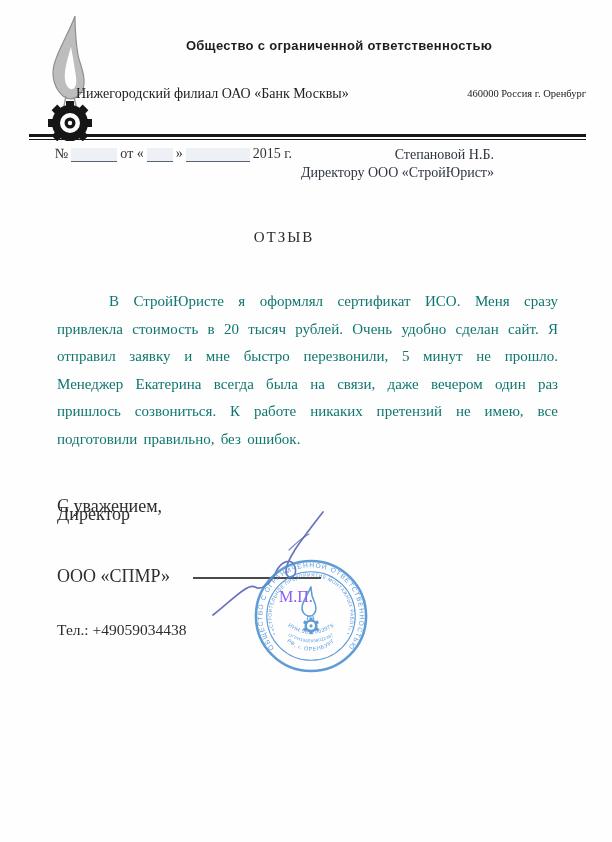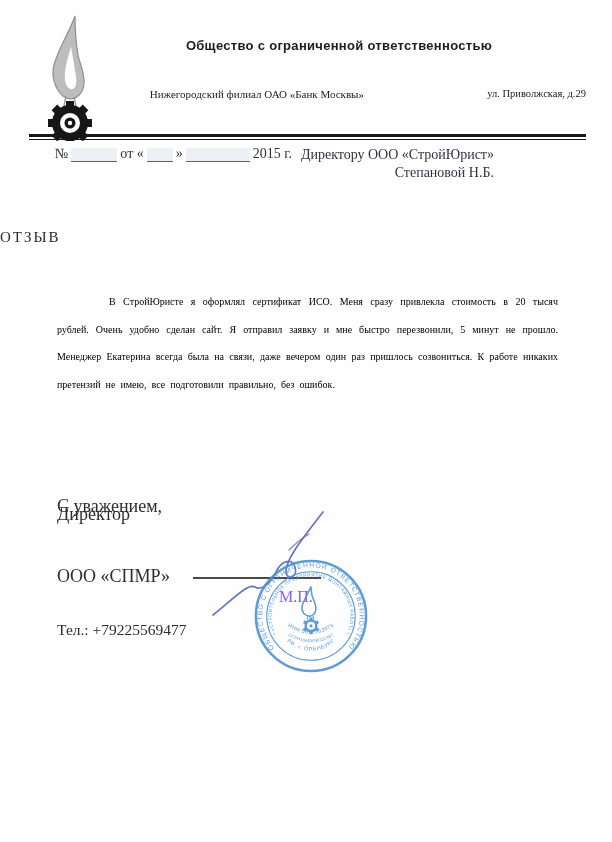--- a/index.html
+++ b/index.html
@@ -8,43 +8,43 @@
     font-family:"Liberation Serif", serif;color:#2b2b2b;overflow:hidden;
   }
   .abs{position:absolute;}
 
   
   .org-title{left:100px;top:36px;width:478px;text-align:center;
     font-family:"Liberation Sans", sans-serif;font-weight:bold;color:#1d1d1d;}
   .org-title .l1{font-size:13px;line-height:19px;letter-spacing:.3px;}
   .org-title .l2{font-size:13.5px;line-height:20px;letter-spacing:.2px;}
 
-  .bank-block{left:82px;top:88px;width:282px;text-align:right;
-    font-size:11px;line-height:12.5px;color:#222;}
+  .bank-block{left:76px;top:88px;width:282px;text-align:left;
+    font-size:14px;line-height:12.5px;color:#222;}
   .addr-block{left:340px;top:88px;width:246px;text-align:right;
     font-size:10.5px;line-height:12.5px;color:#222;}
   .email-link{text-decoration:underline;color:#222;}
 
   .rule{left:29px;top:134px;width:557px;height:2px;
     border-top:3.5px solid #171717;border-bottom:1.8px solid #171717;}
 
   
   .ref-line{left:55px;top:146px;font-size:14px;color:#333;white-space:nowrap;text-align:center;}
   .blank{display:inline-block;height:13px;border-bottom:1px solid #5a6470;
     background:rgba(176,196,216,.22);margin:0 3px;vertical-align:bottom;}
   .b1{width:46px;} .b2{width:26px;} .b3{width:64px;}
   .addressee{left:300px;top:146px;width:194px;text-align:right;
     font-size:14px;line-height:18px;color:#2e3440;}
 
   
-  .title{left:0;top:229px;width:568px;text-align:left;font-size:15px;
+  .title{left:0;top:229px;width:568px;text-align:center;font-size:15px;
     letter-spacing:2px;color:#2b2b2b;}
-  .body-text{left:57px;top:288px;width:501px;font-size:10px;
+  .body-text{left:57px;top:288px;width:501px;font-size:15px;
     line-height:27.6px;text-align:justify;text-indent:52px;
-    word-spacing:2.5px;color:#000000;}
+    word-spacing:2.5px;color:#0f766e;}
 
   .closing{font-size:18px;color:#2d2d2d;left:57px;}
   .c1{top:496px;} .c2{top:504px;} .c3{top:566px;}
   .phone{left:57px;top:621px;font-size:15.5px;color:#2d2d2d;}
 
   
   .sig-line{left:193px;top:577px;width:128px;height:1.5px;background:#4a4a4a;}
   .sig-svg{left:205px;top:510px;}
   .stamp{left:252px;top:557px;opacity:.88;}
   .mp{left:279px;top:588px;font-size:16px;color:#8b5cf6;z-index:5;}
@@ -82,32 +82,32 @@
 
 <div class="abs org-title">
   <div class="l1">Общество с ограниченной ответственностью</div>
 </div>
 
 <div class="abs bank-block">
   <div>Нижегородский филиал ОАО «Банк Москвы»</div>
 </div>
 
 <div class="abs addr-block">
-  <div>ул. Приволжская, д.29</div>
+  <div>460000 Россия г. Оренбург</div>
 </div>
 
 <div class="abs rule"></div>
 
 <div class="abs ref-line">
   <span>№</span><span class="blank b1"></span><span>от «</span><span class="blank b2"></span><span>»</span><span class="blank b3"></span><span>2015 г.</span>
 </div>
 
 <div class="abs addressee">
+  <div>Степановой Н.Б.</div>
   <div>Директору ООО «СтройЮрист»</div>
-  <div>Степановой Н.Б.</div>
 </div>
 
 <div class="abs title">ОТЗЫВ</div>
 
 <div class="abs body-text">В СтройЮристе я оформлял сертификат ИСО. Меня сразу привлекла стоимость в 20 тысяч рублей. Очень удобно сделан сайт. Я отправил заявку и мне быстро перезвонили, 5 минут не прошло. Менеджер Екатерина всегда была на связи, даже вечером один раз пришлось созвониться. К работе никаких претензий не имею, все подготовили правильно, без ошибок.</div>
 
 <div class="abs closing c1">С уважением,</div>
 <div class="abs closing c2">Директор</div>
 <div class="abs closing c3">ООО «СПМР»</div>
 
@@ -162,13 +162,13 @@
       <rect x="-1.6" y="-8.5" width="3.2" height="3.4" transform="rotate(240)"></rect>
       <rect x="-1.6" y="-8.5" width="3.2" height="3.4" transform="rotate(300)"></rect>
       <circle r="5.4" fill="none" stroke="#4a8fd1" stroke-width="2.6"></circle>
       <circle r="1.6"></circle>
     </g>
   </g>
 </svg>
 
 <div class="abs mp">М.П.</div>
 
-<div class="abs phone">Тел.: +79225569477</div>
+<div class="abs phone">Тел.: +49059034438</div>
 
 </body></html>

